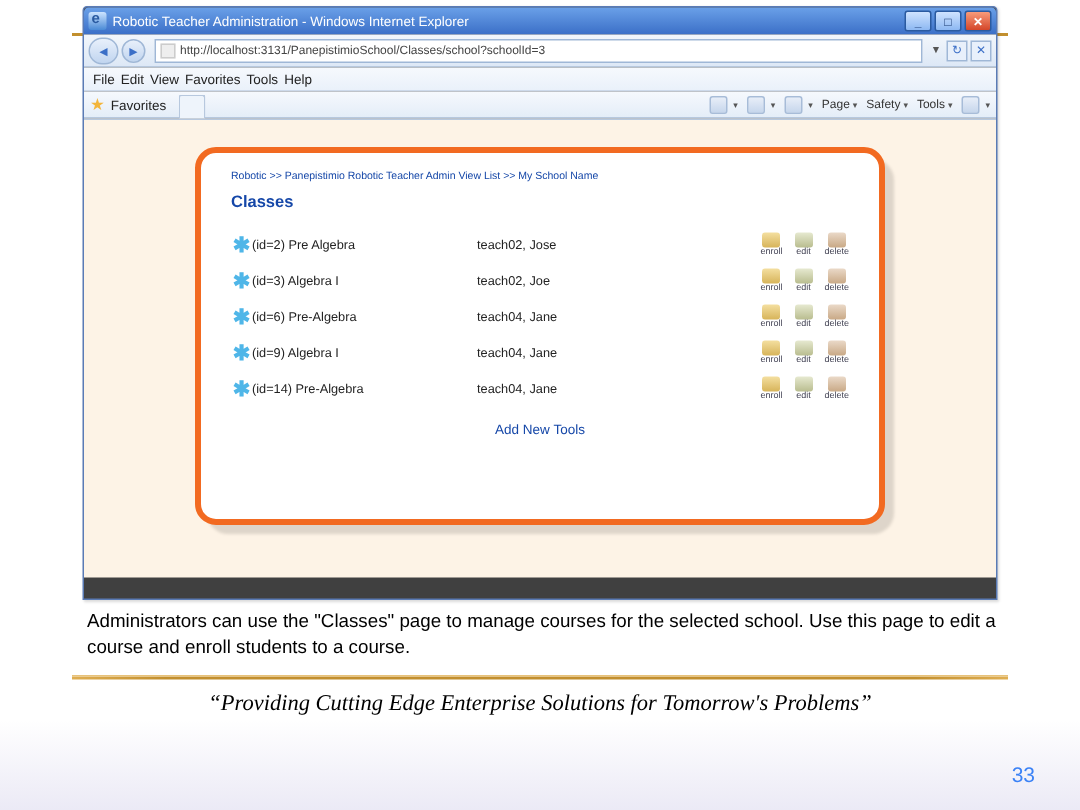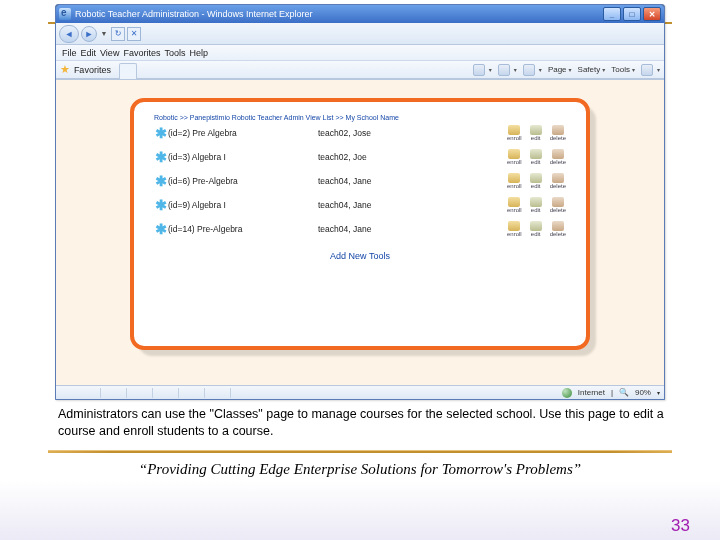--- a/index.html
+++ b/index.html
@@ -62,21 +62,21 @@
   
   .statusbar{position:absolute;left:0;right:0;bottom:0;height:14px;background:linear-gradient(#f3f7fc,#dfe9f5);border-top:1px solid #b7c8de;display:flex;align-items:center;font-size:8px;color:#333;padding:0 4px}
   .statusbar .segs{display:flex;margin-left:40px}
   .statusbar .seg{width:26px;height:10px;border-left:1px solid #c3d1e4}
   .statusbar .right{margin-left:auto;display:flex;align-items:center;gap:6px}
   .statusbar .globe{width:10px;height:10px;border-radius:50%;background:radial-gradient(circle at 30% 30%,#bfe3bf,#3a8a3a)}
   
   .caption{font-size:12.5px;font-family:Arial;line-height:1.35;margin:6px 50px 0 58px;color:#000}
   .bottom-rule{height:3px;margin:10px 48px 0 48px;background:linear-gradient(90deg,#dfae52 0%,#c28f2e 10%,#c28f2e 90%,#dfae52 100%);border-top:1px solid #e7c27a}
   .tagline{font-style:italic;font-family:"Times New Roman",serif;font-size:15px;text-align:center;margin-top:8px}
-  .pagenum{position:absolute;right:30px;bottom:4px;color:#a21caf;font-size:17px}
+  .pagenum{position:absolute;right:30px;bottom:16px;color:#3b82f6;font-size:14px}
   
   .slide-grad{position:absolute;left:0;right:0;bottom:0;height:60px;background:linear-gradient(180deg,rgba(208,190,222,0) 0%,rgba(198,194,228,.35) 100%);pointer-events:none}
 </style>
 </head>
 <body>
 
 <div class="slide-grad"></div>
 <div class="slide-hr"></div>
 
 <div class="slide-area">
@@ -87,20 +87,24 @@
       <span>Robotic Teacher Administration - Windows Internet Explorer</span>
       <div class="spacer"></div>
       <div class="winbtn min">_</div>
       <div class="winbtn max">□</div>
       <div class="winbtn close">✕</div>
     </div>
 
     <div class="navbar">
       <div class="navbtn">◄</div>
       <div class="navbtn fwd">►</div>
+      <div class="urlbar">
+        <div class="pgico"></div>
+        <span>http://localhost:3131/PanepistimioSchool/Classes/school?schoolId=3</span>
+      </div>
       <div class="urlddl">▼</div>
       <div class="refresh">↻</div>
       <div class="stop">✕</div>
     </div>
 
     <div class="menurow">
       <span>File</span>
       <span>Edit</span>
       <span>View</span>
       <span>Favorites</span>
@@ -144,20 +148,21 @@
             <span class="dd">▾</span>
           </div>
       </div>
     </div>
 
     <div class="content">
       <div class="panel-wrap">
         <div class="panel-shadow"></div>
         <div class="panel">
           <div class="bc"><span>Robotic &gt;&gt; Panepistimio Robotic Teacher Admin View List &gt;&gt; My School Name</span></div>
+          <h3>Classes</h3>
 
           <div class="row">
             <span class="ast">✱</span>
             <span class="cname">(id=2) Pre Algebra</span>
             <span class="tname">teach02, Jose</span>
             <div class="actions">
               <div class="aico enroll">
                   <div class="g"></div>
                   <span>enroll</span>
                 </div>
@@ -246,39 +251,20 @@
                   <span>delete</span>
                 </div>
             </div>
           </div>
 
           <div class="addnew"><span>Add New Tools</span></div>
         </div>
       </div>
     </div>
 
-    <div class="statusbar">
-      <span></span>
-      <div class="segs">
-          <div class="seg"></div>
-          <div class="seg"></div>
-          <div class="seg"></div>
-          <div class="seg"></div>
-          <div class="seg"></div>
-          <div class="seg"></div>
-        </div>
-      <div class="right">
-        <div class="globe"></div>
-        <span>Internet</span>
-        <span>|</span>
-        <span>🔍</span>
-        <span>90%</span>
-        <span style="font-size:6px">▾</span>
-      </div>
-    </div>
 
   </div>
 </div>
 
 <div class="caption">Administrators can use the "Classes" page to manage courses for the selected school.  Use this page to edit a course and enroll students to a course.</div>
 <div class="bottom-rule"></div>
 <div class="tagline">“Providing Cutting Edge Enterprise Solutions for Tomorrow's Problems”</div>
 <div class="pagenum">33</div>
 
 </body></html>

